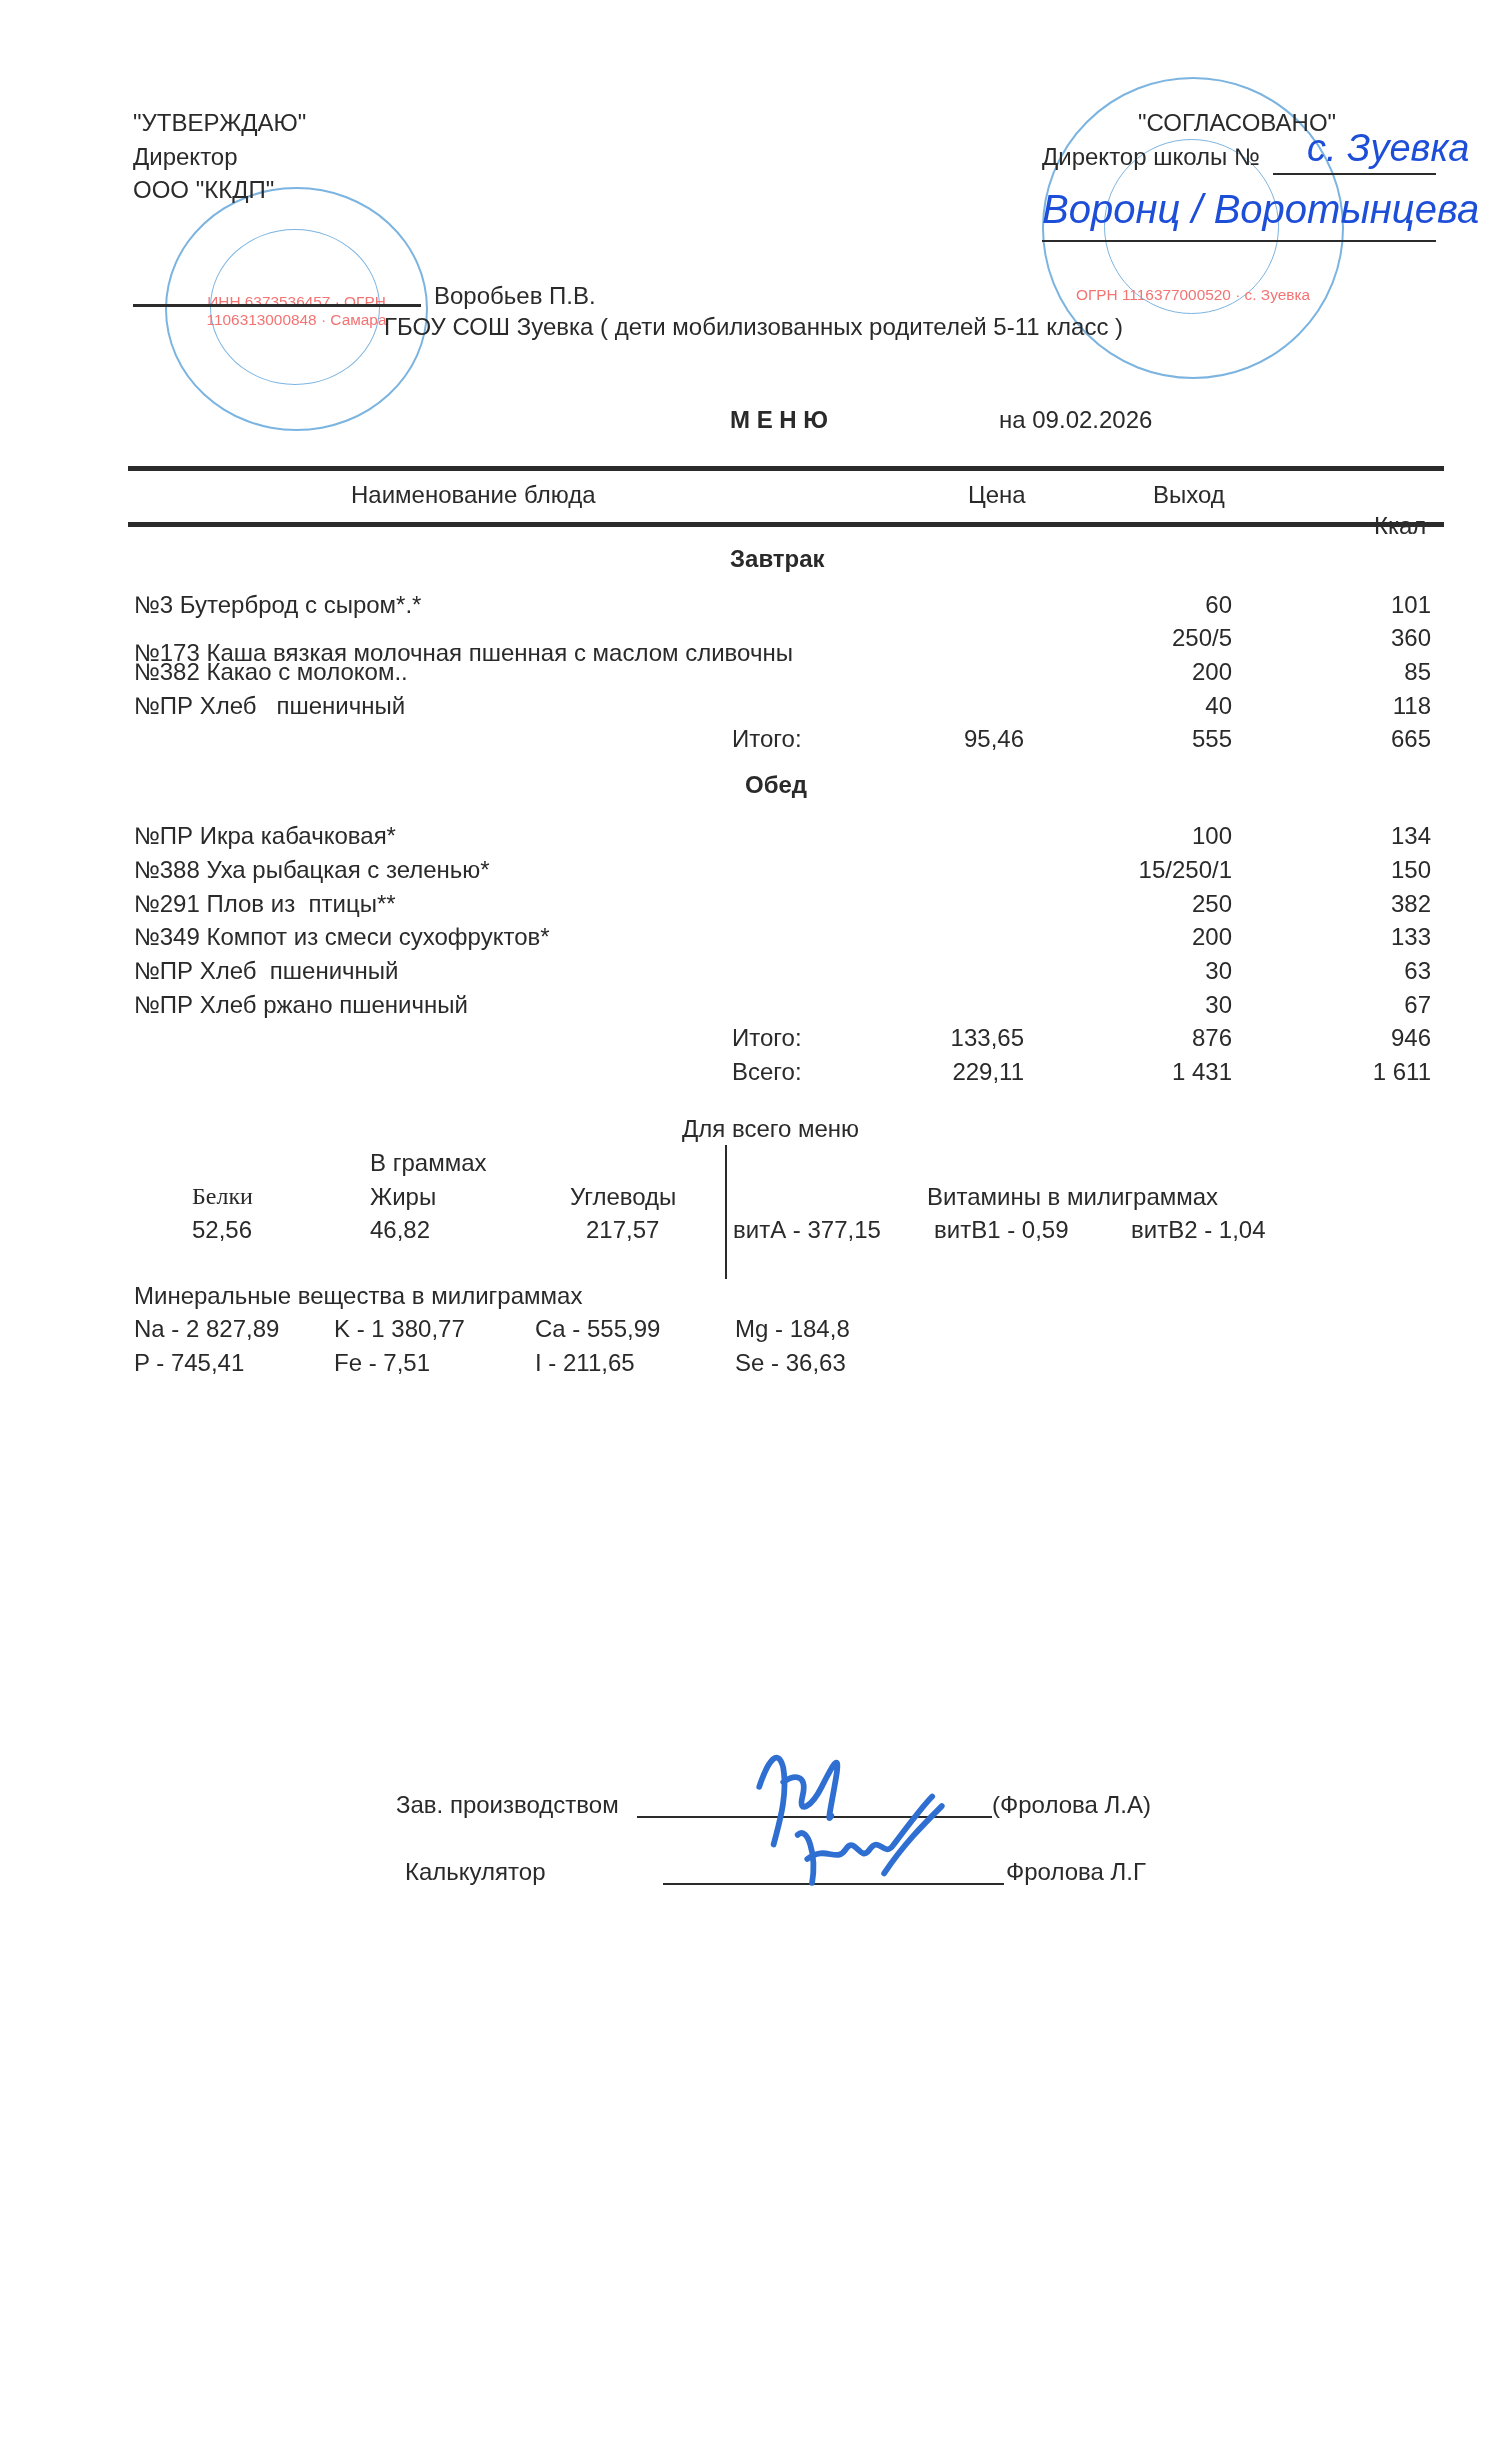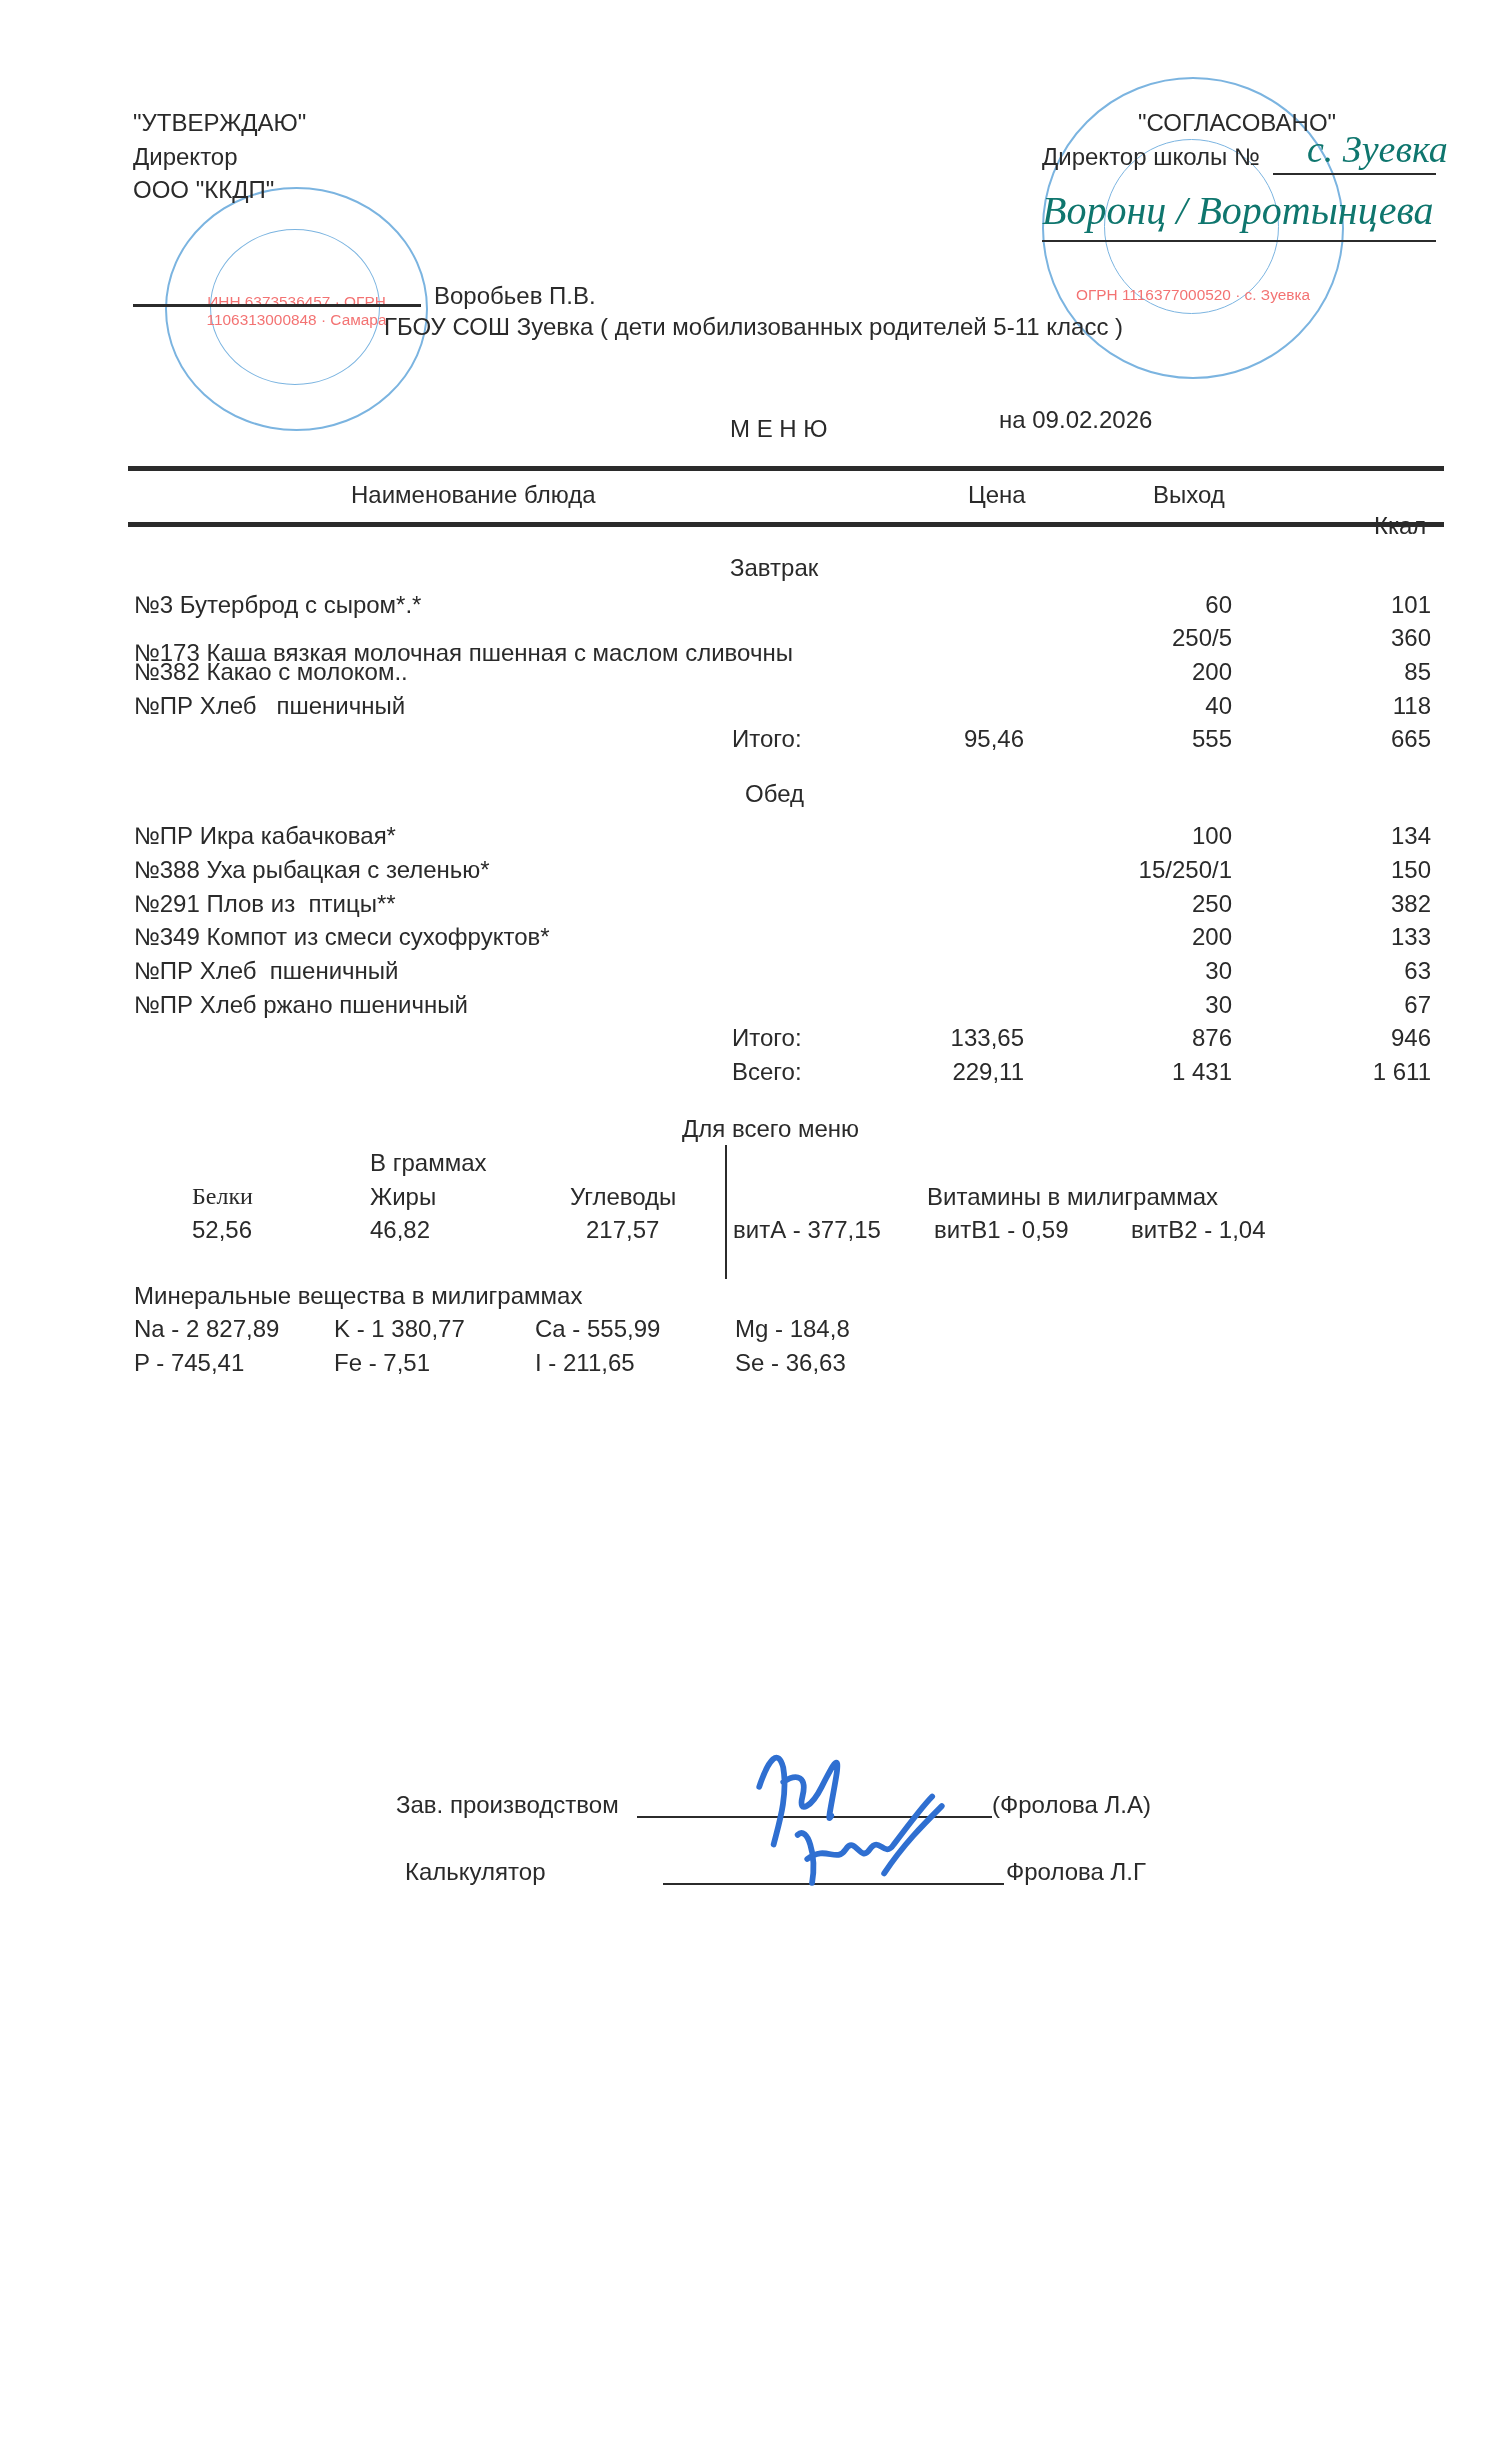--- a/index.html
+++ b/index.html
@@ -2,27 +2,27 @@
 <html><head>
 <meta charset="utf-8">
 <style>
   html, body { margin:0; padding:0; }
   body {
     width:1493px; height:2459px; background:#ffffff; position:relative;
     font-family:"Liberation Sans", sans-serif; color:#2a2a2a; overflow:hidden;
   }
   .abs { position:absolute; white-space:nowrap; }
   .t26 { font-size:24px; line-height:29px; }
-  .bold { font-weight:normal;margin-top:9px; }
+  .bold { font-weight:bold; }
   .hrule { position:absolute; background:#2b2b2b; }
   .stamp { position:absolute; border-radius:50%; border:2.9px solid #4f9bd6; opacity:0.75; }
   .stamp .inner { position:absolute; border-radius:50%; border:1.9px solid #4f9bd6; }
   .stamp .txt { position:absolute; left:0; right:0; text-align:center; color:#ef4444; font-size:15.4px; }
   .right { text-align:right; }
-  .sig { position:absolute; color:#0f766e; font-family:Liberation Serif, serif; font-style:italic; }
+  .sig { position:absolute; color:#1d4ed8; font-family:Liberation Sans, sans-serif; font-style:italic; }
 </style>
 </head>
 <body>
 
 <div class="stamp" style="left:165px;top:187px;width:259px;height:240px;">
   <div class="inner" style="left:43px;top:40px;width:168px;height:154px;"></div>
   <div class="txt" style="top:104px;">ИНН 6373536457 · ОГРН 1106313000848 · Самара</div>
 </div>
 
 <div class="stamp" style="left:1042px;top:77px;width:298px;height:298px;">

